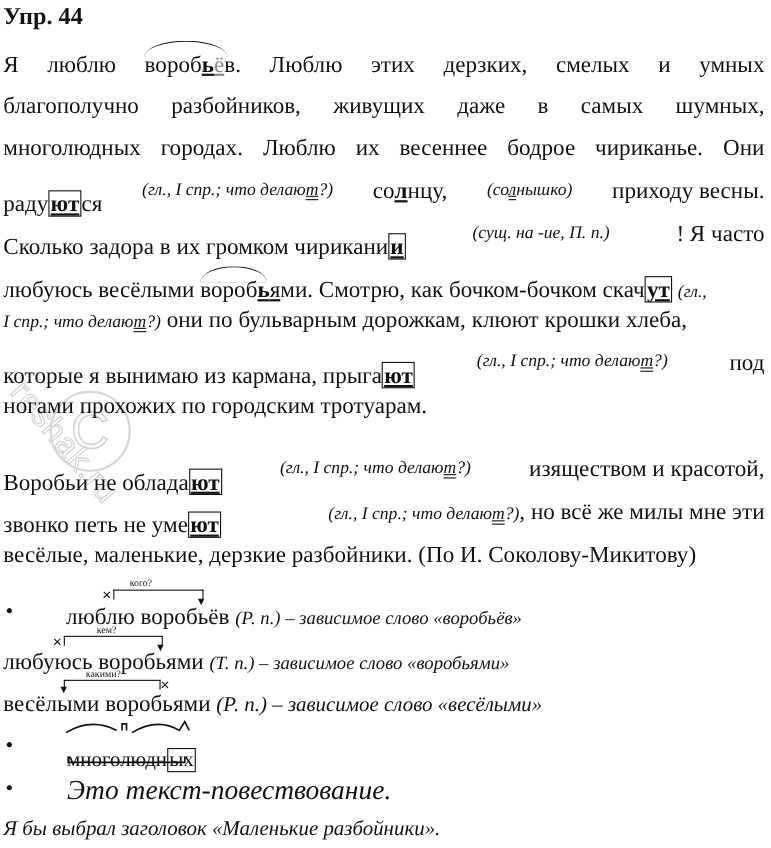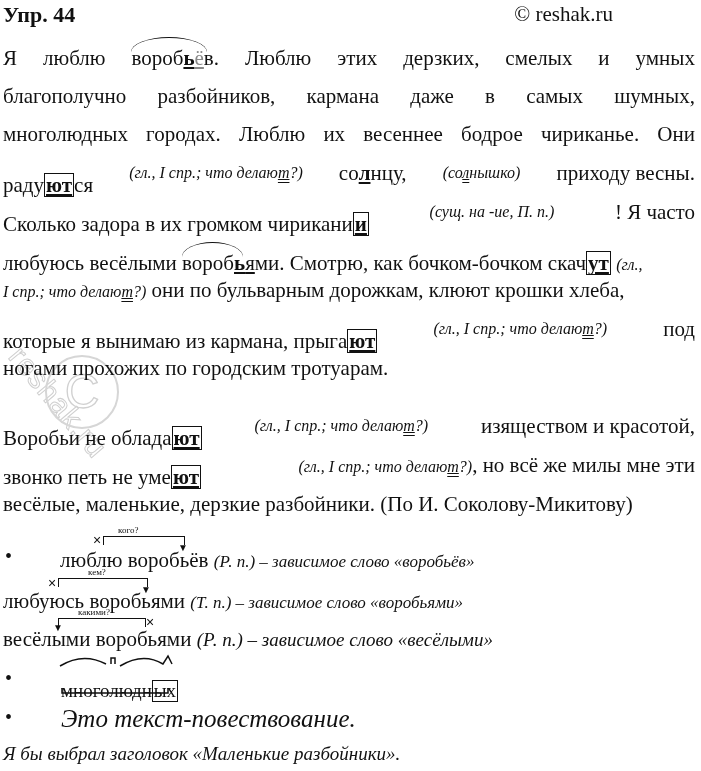--- a/index.html
+++ b/index.html
@@ -42,21 +42,20 @@
   .diag-label { position: absolute; font-size: 9px; }
   .bracket { position: absolute; border: 1.5px solid #111; border-bottom: none; height: 8px; }
   .x-mark { position: absolute; font-size: 14px; font-family: "Liberation Sans", sans-serif; }
   .arrow { position: absolute; font-size: 10px; }
 </style>
 </head>
 <body>
 
 <div class="header">
   <div class="ex-title">Упр. 44</div>
-  <div class="copyright">© reshak.ru</div>
 </div>
 
 <div class="watermark">
   <div class="wm-text">reshak.ru</div>
   <div class="wm-circle">C</div>
 </div>
 
 <div class="line just" style="top:45px;">
   <span>Я</span>
   <span>люблю</span>
@@ -65,21 +64,21 @@
   <span>этих</span>
   <span>дерзких,</span>
   <span>смелых</span>
   <span>и</span>
   <span>умных</span>
 </div>
 
 <div class="line just" style="top:83px;">
   <span>благополучно</span>
     <span>разбойников,</span>
-    <span>кармана</span>
+    <span>живущих</span>
     <span>даже</span>
     <span>в</span>
     <span>самых</span>
     <span>шумных,</span>
 </div>
 
 <div class="line just" style="top:121px;">
   <span>многолюдных</span>
     <span>городах.</span>
     <span>Люблю</span>

